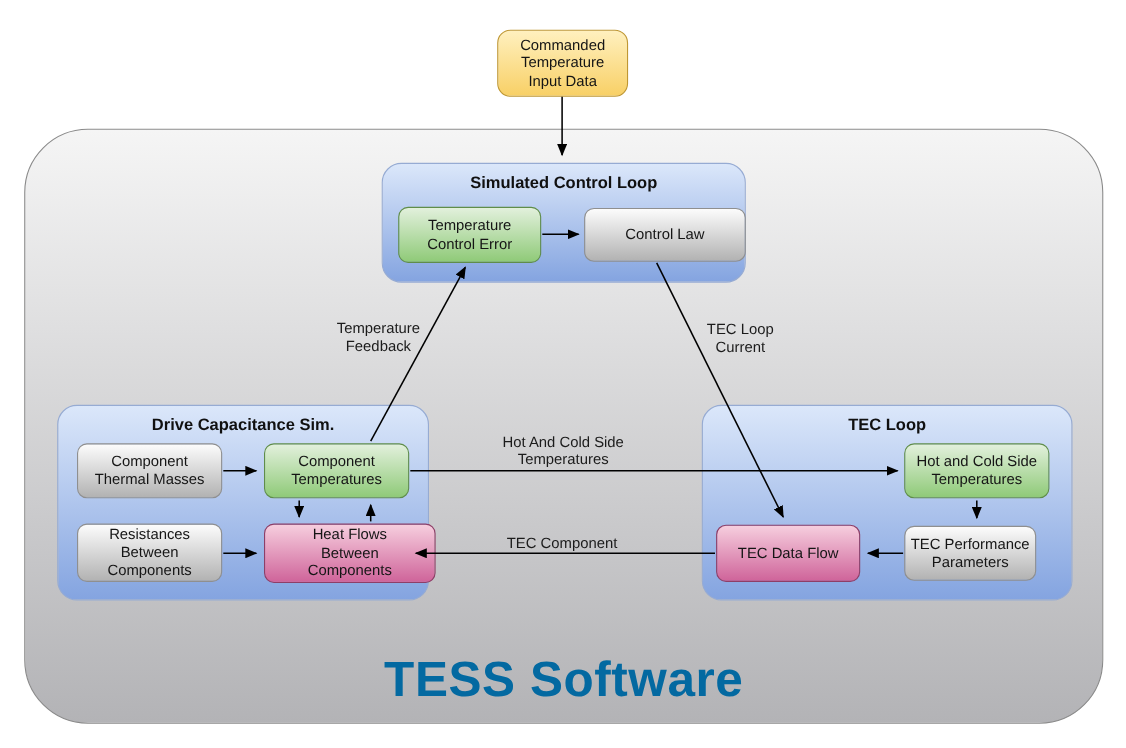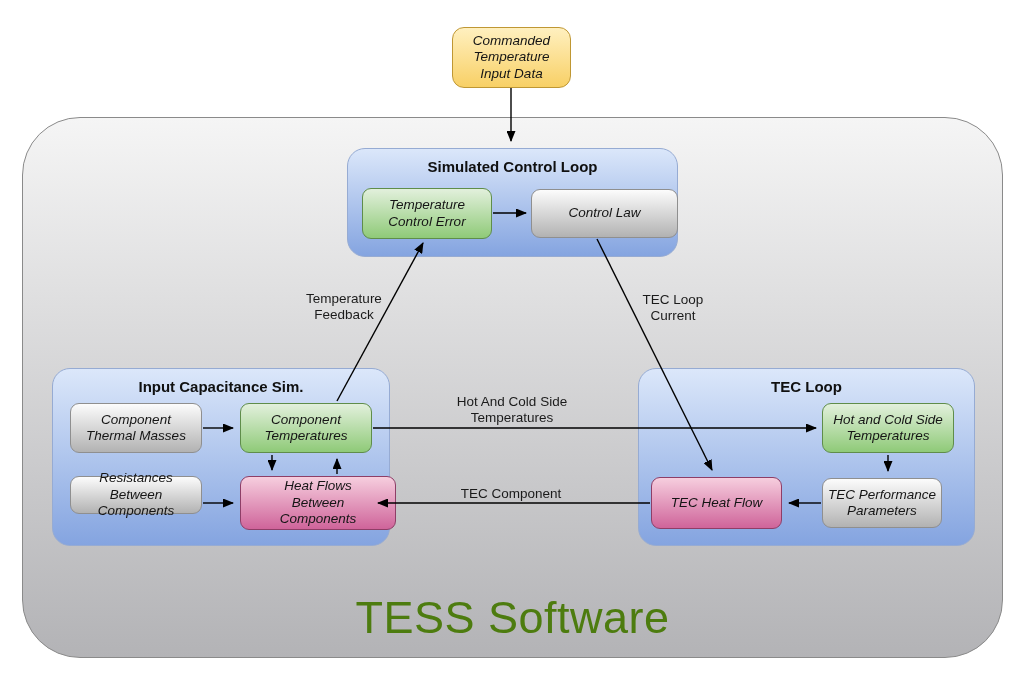--- a/index.html
+++ b/index.html
@@ -22,33 +22,32 @@
   }
   .container-title {
     position:absolute; top:9px; left:0; right:0; text-align:center;
     font-weight:bold; font-size:15px; color:#101010;
   }
   .box {
     position:absolute; display:flex; align-items:center; justify-content:center;
     text-align:center; white-space:pre-line; font-size:13.5px; line-height:1.22;
     color:#151515; border:1px solid; border-radius:9px; box-sizing:border-box;
     z-index:2;
-    font-style:italic;
   }
   .yellow { background:linear-gradient(#fff0bf, #f8d066); border-color:#bf9733; border-radius:12px; }
   .green  { background:linear-gradient(#e2f0dc, #8fca78); border-color:#5f8d4a; }
   .grayb  { background:linear-gradient(#fcfcfc, #b2b2b2); border-color:#8f8f8f; }
   .pink   { background:linear-gradient(#f6cede, #cf649a); border-color:#8e3e67; }
   .arrow-label {
     position:absolute; text-align:center; font-size:13.5px; line-height:1.22;
     color:#1b1b1b; white-space:pre-line; z-index:3;
   }
   .main-title {
     position:absolute; left:22px; top:592px; width:981px; text-align:center;
-    font-weight:normal; font-size:45px; color:#4d7c0f; z-index:2; letter-spacing:0.5px;
+    font-weight:bold; font-size:45px; color:#0369a1; z-index:2; letter-spacing:0.5px;
   }
   svg.arrows {
     position:absolute; left:0; top:0; z-index:4; pointer-events:none;
   }
 </style>
 </head>
 <body>
 
 <div class="outer"></div>
 <div class="main-title">TESS Software</div>
@@ -58,41 +57,41 @@
 Input Data</div>
 
 <div class="container-blue" style="left:347px; top:148px; width:331px; height:109px;">
   <div class="container-title">Simulated Control Loop</div>
 </div>
 <div class="box green" style="left:362px; top:188px; width:130px; height:51px;">Temperature
 Control Error</div>
 <div class="box grayb" style="left:531px; top:189px; width:147px; height:49px;">Control Law</div>
 
 <div class="container-blue" style="left:52px; top:368px; width:338px; height:178px;">
-  <div class="container-title">Input Capacitance Sim.</div>
+  <div class="container-title">Drive Capacitance Sim.</div>
 </div>
 <div class="box grayb" style="left:70px; top:403px; width:132px; height:50px;">Component
 Thermal Masses</div>
 <div class="box green" style="left:240px; top:403px; width:132px; height:50px;">Component
 Temperatures</div>
-<div class="box grayb" style="left:70px; top:476px; width:132px; height:38px;">Resistances
+<div class="box grayb" style="left:70px; top:476px; width:132px; height:53px;">Resistances
 Between
 Components</div>
 <div class="box pink" style="left:240px; top:476px; width:156px; height:54px;">Heat Flows
 Between
 Components</div>
 
 <div class="container-blue" style="left:638px; top:368px; width:337px; height:178px;">
   <div class="container-title">TEC Loop</div>
 </div>
 <div class="box green" style="left:822px; top:403px; width:132px; height:50px;">Hot and Cold Side
 Temperatures</div>
 <div class="box grayb" style="left:822px; top:478px; width:120px; height:50px;">TEC Performance
 Parameters</div>
-<div class="box pink" style="left:651px; top:477px; width:131px; height:52px;">TEC Heat Flow</div>
+<div class="box pink" style="left:651px; top:477px; width:131px; height:52px;">TEC Data Flow</div>
 
 <div class="arrow-label" style="left:274px; top:291px; width:140px;">Temperature
 Feedback</div>
 <div class="arrow-label" style="left:603px; top:292px; width:140px;">TEC Loop
 Current</div>
 <div class="arrow-label" style="left:422px; top:394px; width:180px;">Hot And Cold Side
 Temperatures</div>
 <div class="arrow-label" style="left:431px; top:486px; width:160px;">TEC Component</div>
 
 <svg class="arrows" width="1024" height="680" viewBox="0 0 1024 680">

